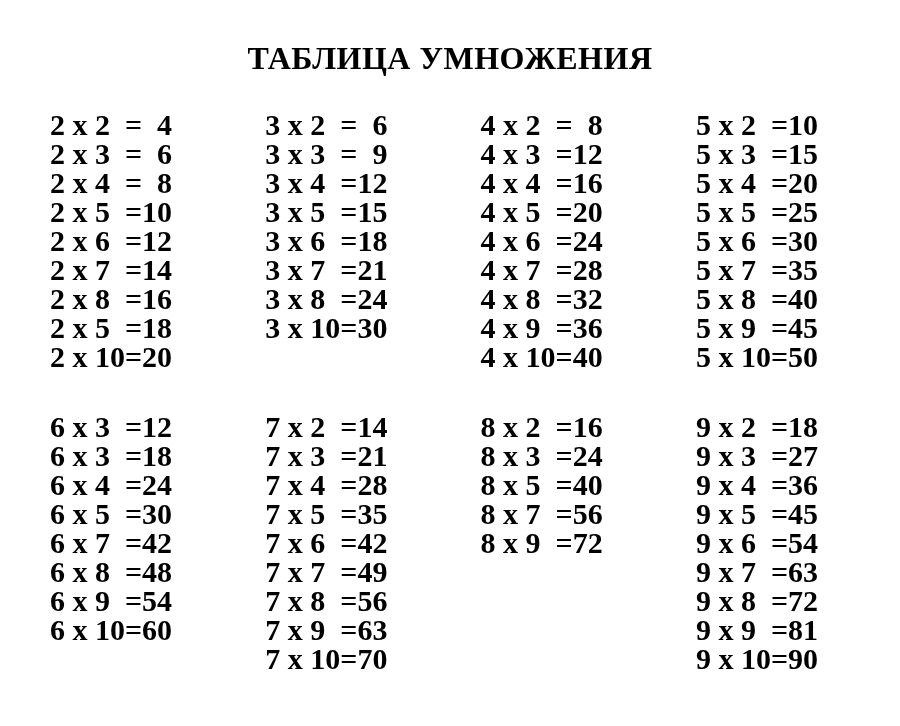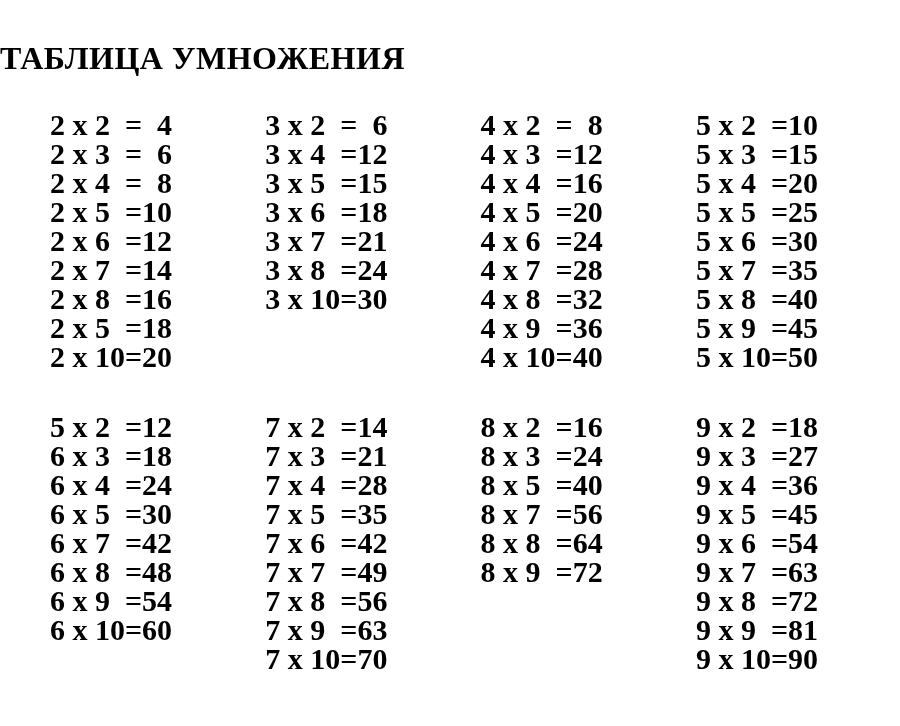--- a/index.html
+++ b/index.html
@@ -13,21 +13,21 @@
     position: relative;
     overflow: hidden;
     font-family: "Liberation Serif", "DejaVu Serif", serif;
     color: #000000;
   }
   .title {
     position: absolute;
     top: 40px;
     left: 0;
     width: 900px;
-    text-align: left;
+    text-align: center;
     font-size: 32px;
     font-weight: bold;
     line-height: 37px;
     letter-spacing: 0.5px;
     white-space: pre;
   }
   .grid {
     position: absolute;
     left: 50px;
     top: 110px;
@@ -59,20 +59,21 @@
     <div class="ln">2 x 5  =10</div>
     <div class="ln">2 x 6  =12</div>
     <div class="ln">2 x 7  =14</div>
     <div class="ln">2 x 8  =16</div>
     <div class="ln">2 x 5  =18</div>
     <div class="ln">2 x 10=20</div>
   </div>
 
   <div class="block">
     <div class="ln">3 x 2  =  6</div>
+    <div class="ln">3 x 3  =  9</div>
     <div class="ln">3 x 4  =12</div>
     <div class="ln">3 x 5  =15</div>
     <div class="ln">3 x 6  =18</div>
     <div class="ln">3 x 7  =21</div>
     <div class="ln">3 x 8  =24</div>
     <div class="ln">3 x 10=30</div>
   </div>
 
   <div class="block">
     <div class="ln">4 x 2  =  8</div>
@@ -92,21 +93,21 @@
     <div class="ln">5 x 4  =20</div>
     <div class="ln">5 x 5  =25</div>
     <div class="ln">5 x 6  =30</div>
     <div class="ln">5 x 7  =35</div>
     <div class="ln">5 x 8  =40</div>
     <div class="ln">5 x 9  =45</div>
     <div class="ln">5 x 10=50</div>
   </div>
 
   <div class="block">
-    <div class="ln">5 x 2  =12</div>
+    <div class="ln">6 x 3  =12</div>
     <div class="ln">6 x 3  =18</div>
     <div class="ln">6 x 4  =24</div>
     <div class="ln">6 x 5  =30</div>
     <div class="ln">6 x 7  =42</div>
     <div class="ln">6 x 8  =48</div>
     <div class="ln">6 x 9  =54</div>
     <div class="ln">6 x 10=60</div>
   </div>
 
   <div class="block">
@@ -119,21 +120,20 @@
     <div class="ln">7 x 8  =56</div>
     <div class="ln">7 x 9  =63</div>
     <div class="ln">7 x 10=70</div>
   </div>
 
   <div class="block">
     <div class="ln">8 x 2  =16</div>
     <div class="ln">8 x 3  =24</div>
     <div class="ln">8 x 5  =40</div>
     <div class="ln">8 x 7  =56</div>
-    <div class="ln">8 x 8  =64</div>
     <div class="ln">8 x 9  =72</div>
   </div>
 
   <div class="block">
     <div class="ln">9 x 2  =18</div>
     <div class="ln">9 x 3  =27</div>
     <div class="ln">9 x 4  =36</div>
     <div class="ln">9 x 5  =45</div>
     <div class="ln">9 x 6  =54</div>
     <div class="ln">9 x 7  =63</div>

